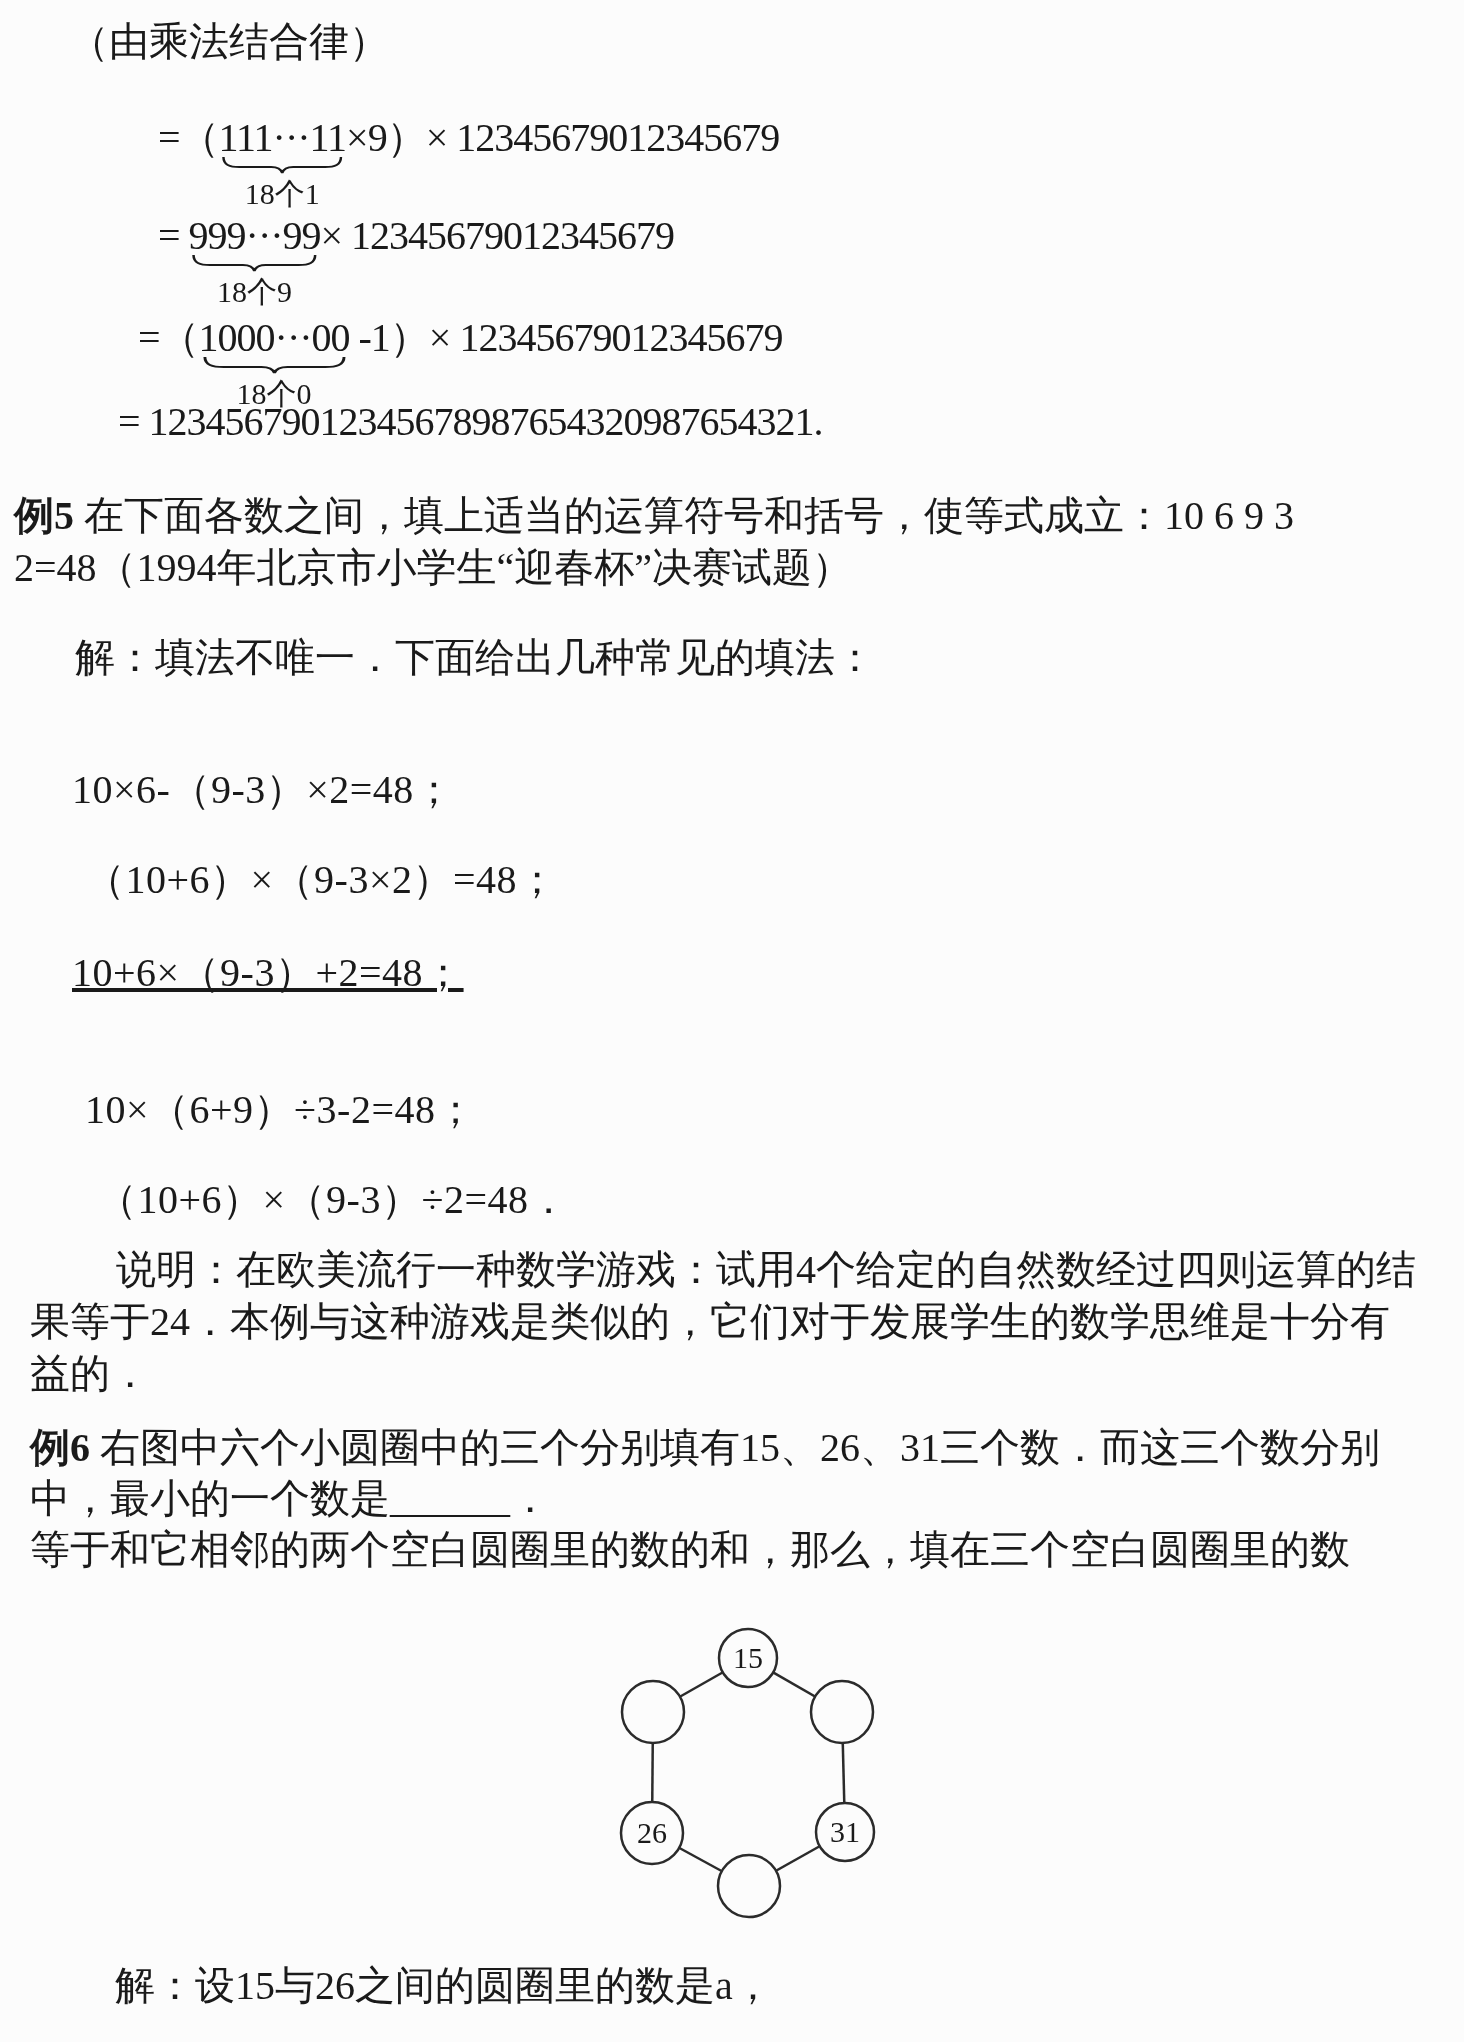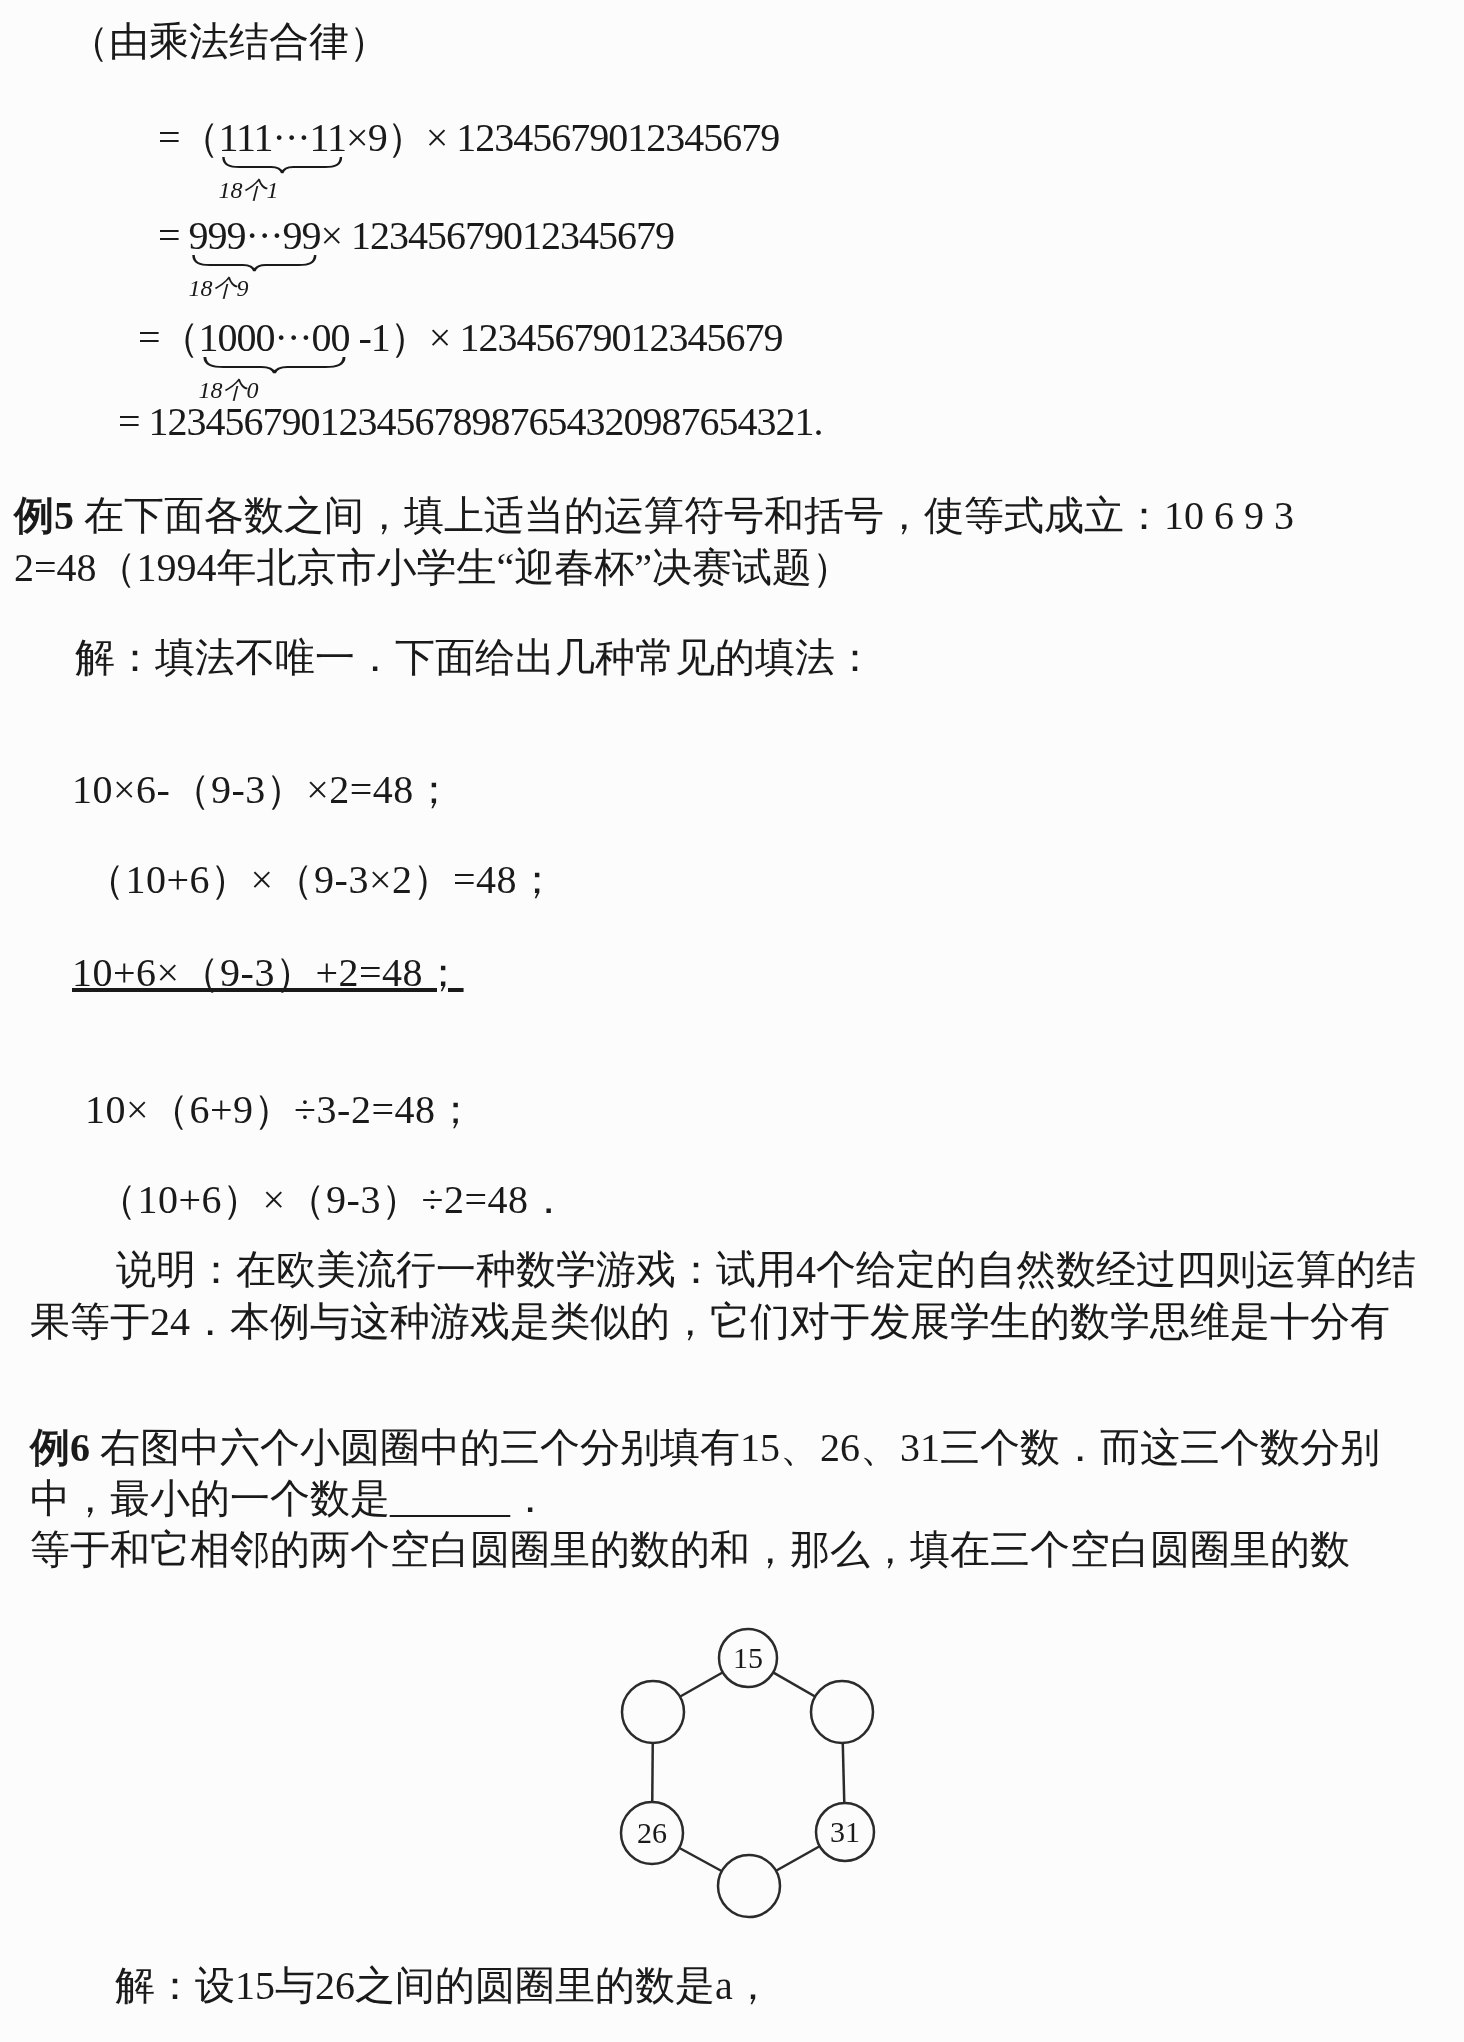--- a/index.html
+++ b/index.html
@@ -15,21 +15,21 @@
   .cn { font-size:40px; line-height:52px; }
   .bold { font-weight:bold; }
   
   .deriv { font-size:40px; letter-spacing:-1px; }
   .ubwrap { position:relative; display:inline-block; }
   .ubwrap svg.brace {
     position:absolute; left:2%; top:92%; width:96%; height:16px; overflow:visible;
   }
   .ublabel {
     position:absolute; top:calc(92% + 17px); left:0; width:100%;
-    text-align:left; font-size:24px; letter-spacing:0;font-style:italic;
+    text-align:center; font-size:30px; letter-spacing:0;
   }
   .eq-line { font-size:40px; letter-spacing:0.5px;margin-top:26px; }
   .para { white-space:nowrap; }
   .diagram-box { position:absolute; }
   svg text { font-family:"Liberation Serif","DejaVu Serif",serif; }
 </style>
 </head>
 <body>
 
 <div class="abs cn" style="left:69px; top:16px;">（由乘法结合律）</div>
@@ -63,20 +63,21 @@
 
 <div class="abs eq-line" style="left:72px; top:736px;">10×6-（9-3）×2=48；</div>
 <div class="abs eq-line" style="left:85px; top:826px;">（10+6）×（9-3×2）=48；</div>
 <div class="abs eq-line" style="left:72px; top:919px;text-decoration:underline;">10+6×（9-3）+2=48；</div>
 <div class="abs eq-line" style="left:85px; top:1056px;">10×（6+9）÷3-2=48；</div>
 <div class="abs eq-line" style="left:97px; top:1146px;">（10+6）×（9-3）÷2=48．</div>
 
 <div class="abs cn para" style="left:30px; top:1244px;">
   <div style="padding-left:86px;">说明：在欧美流行一种数学游戏：试用4个给定的自然数经过四则运算的结</div>
   <div>果等于24．本例与这种游戏是类似的，它们对于发展学生的数学思维是十分有</div>
+  <div>益的．</div>
 </div>
 
 <div class="abs cn para" style="left:30px; top:1422px; line-height:51px;">
   <div><span class="bold">例6</span><span> 右图中六个小圆圈中的三个分别填有15、26、31三个数．而这三个数分别</span></div>
   <div>中，最小的一个数是______．</div>
   <div>等于和它相邻的两个空白圆圈里的数的和，那么，填在三个空白圆圈里的数</div>
 </div>
 
 <div class="diagram-box" style="left:612px; top:1620px;">
   <svg width="272" height="300" viewBox="0 0 272 300">

